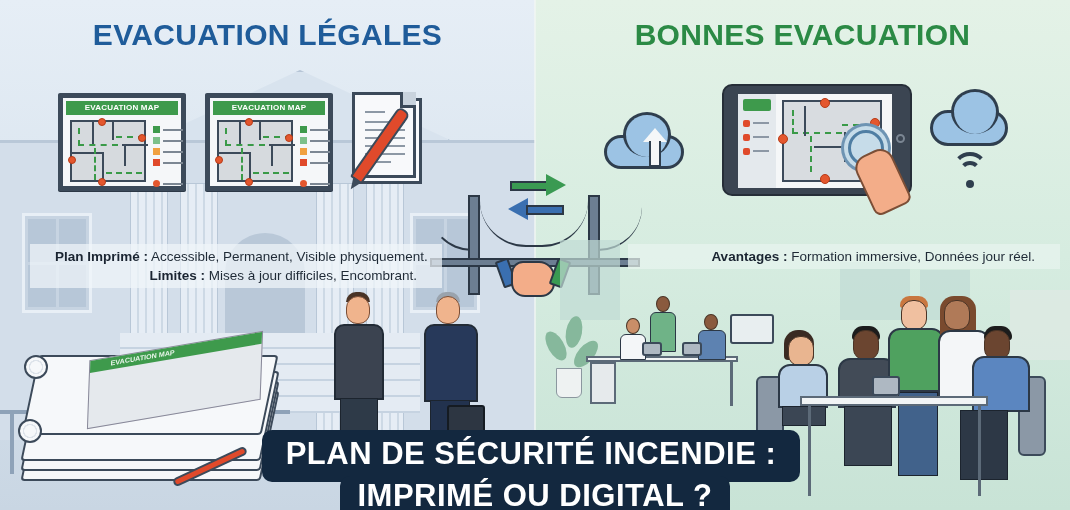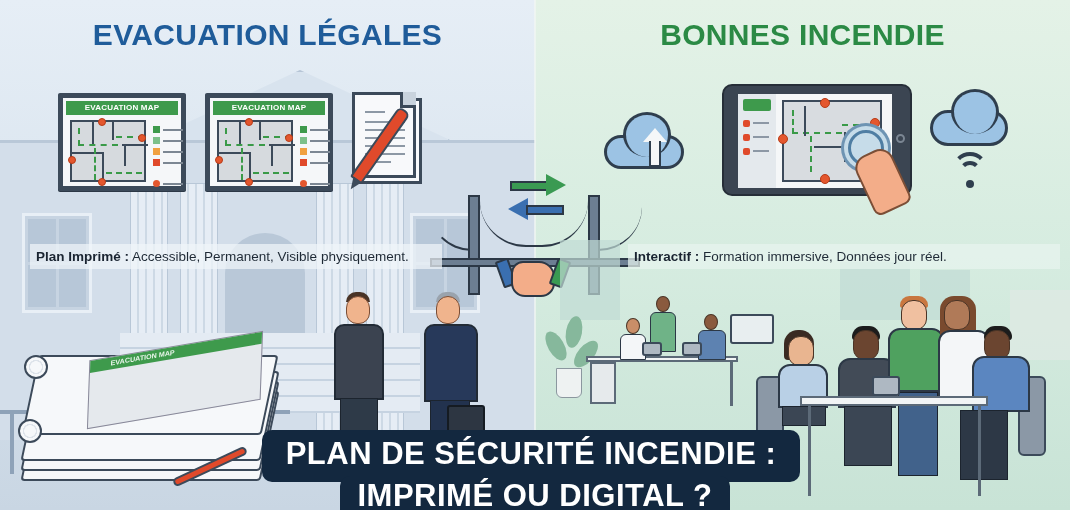--- a/index.html
+++ b/index.html
@@ -105,21 +105,21 @@
   .chair { position: absolute; background: #8b98a6; border: 2px solid #3c4a5a; border-radius: 6px; }
   .sm-person .h { position: absolute; width: 14px; height: 16px; border-radius: 50%; border: 1px solid #4a3426; }
   .sm-person .b { position: absolute; border-radius: 6px 6px 0 0; border: 1px solid #2c3846; }
   .big-person .h { position: absolute; width: 26px; height: 30px; border-radius: 12px 12px 11px 11px; border: 1px solid #4a3426; }
   .big-person .hr { position: absolute; border-radius: 14px 14px 4px 4px; }
   .big-person .b { position: absolute; border-radius: 12px 12px 0 0; border: 2px solid #2c3846; }
   .big-person .lg { position: absolute; border: 1px solid #1c242e; }
   .mini-tablet { position: absolute; background: #aeb8c2; border: 2px solid #3c4a5a; border-radius: 3px; }
 
   
-  .caption { position: absolute; font-size: 13.5px; color: #1f2a36; line-height: 19px; text-align: left; background: rgba(240,245,249,.72); padding: 3px 6px; }
+  .caption { position: absolute; font-size: 13.5px; color: #1f2a36; line-height: 19px; text-align: right; background: rgba(240,245,249,.72); padding: 3px 25px; }
   .caption strong { font-weight: 700; color: #1a2431; }
   .caption-left { left: 30px; top: 244px; width: 412px; }
   .caption-right { left: 628px; top: 244px; width: 432px; background: rgba(232,244,238,.72); }
   .caption .row { white-space: nowrap; }
 
   
   .banner { position: absolute; left: 262px; top: 430px; width: 538px; height: 52px; background: #13283f; border-radius: 10px; }
   .banner2 { position: absolute; left: 340px; top: 476px; width: 390px; height: 40px; background: #13283f; border-radius: 10px 10px 0 0; }
   .banner-text1 { position: absolute; left: 262px; top: 436px; width: 538px; text-align: center; color: #ffffff; font-weight: 700; font-size: 31px; letter-spacing: .5px; }
   .banner-text2 { position: absolute; left: 340px; top: 478px; width: 390px; text-align: center; color: #ffffff; font-weight: 700; font-size: 31px; letter-spacing: .5px; }
@@ -156,21 +156,21 @@
         <i style="left:170px"></i>
         <i style="left:250px"></i>
     </div>
   </div>
 </div>
 
 <div class="panel panel-right"></div>
 <div class="divider"></div>
 
 <div class="section-title title-left">EVACUATION LÉGALES</div>
-<div class="section-title title-right">BONNES INCENDIE</div>
+<div class="section-title title-right">BONNES EVACUATION</div>
 
 <div class="map-frame" style="left:58px;">
   <div class="map-header">EVACUATION MAP</div>
   <div class="map-body">
     <div class="wall" style="left:20px; top:0; width:2px; height:22px;"></div>
     <div class="wall" style="left:40px; top:0; width:2px; height:18px;"></div>
     <div class="wall" style="left:0; top:30px; width:30px; height:2px;"></div>
     <div class="wall" style="left:30px; top:30px; width:2px; height:32px;"></div>
     <div class="wall" style="left:50px; top:22px; width:26px; height:2px;"></div>
     <div class="wall" style="left:52px; top:24px; width:2px; height:20px;"></div>
@@ -411,21 +411,22 @@
   <div class="b" style="left:972px; top:356px; width:58px; height:56px; background:#5b86c0;"></div>
   <div class="lg" style="left:960px; top:410px; width:48px; height:70px; background:#2d3846;"></div>
 </div>
 <div class="mini-tablet" style="left:872px; top:376px; width:28px; height:20px;"></div>
 <div class="desk" style="left:800px; top:396px; width:188px; height:10px;"></div>
 <div class="desk-leg" style="left:808px; top:406px; height:90px;"></div>
 <div class="desk-leg" style="left:978px; top:406px; height:90px;"></div>
 
 <div class="caption caption-left">
   <div class="row"><strong>Plan Imprimé :</strong><span> Accessible, Permanent, Visible physiquement.</span></div>
+  <div class="row"><strong>Limites :</strong><span> Mises à jour difficiles, Encombrant.</span></div>
 </div>
 <div class="caption caption-right">
-  <div class="row"><strong>Interactif :</strong><span> Formation immersive, Données jour réel.</span></div>
+  <div class="row"><strong>Avantages :</strong><span> Formation immersive, Données jour réel.</span></div>
 </div>
 
 <div class="banner"></div>
 <div class="banner2"></div>
 <div class="banner-text1">PLAN DE SÉCURITÉ INCENDIE :</div>
 <div class="banner-text2">IMPRIMÉ OU DIGITAL ?</div>
 
 </body></html>

